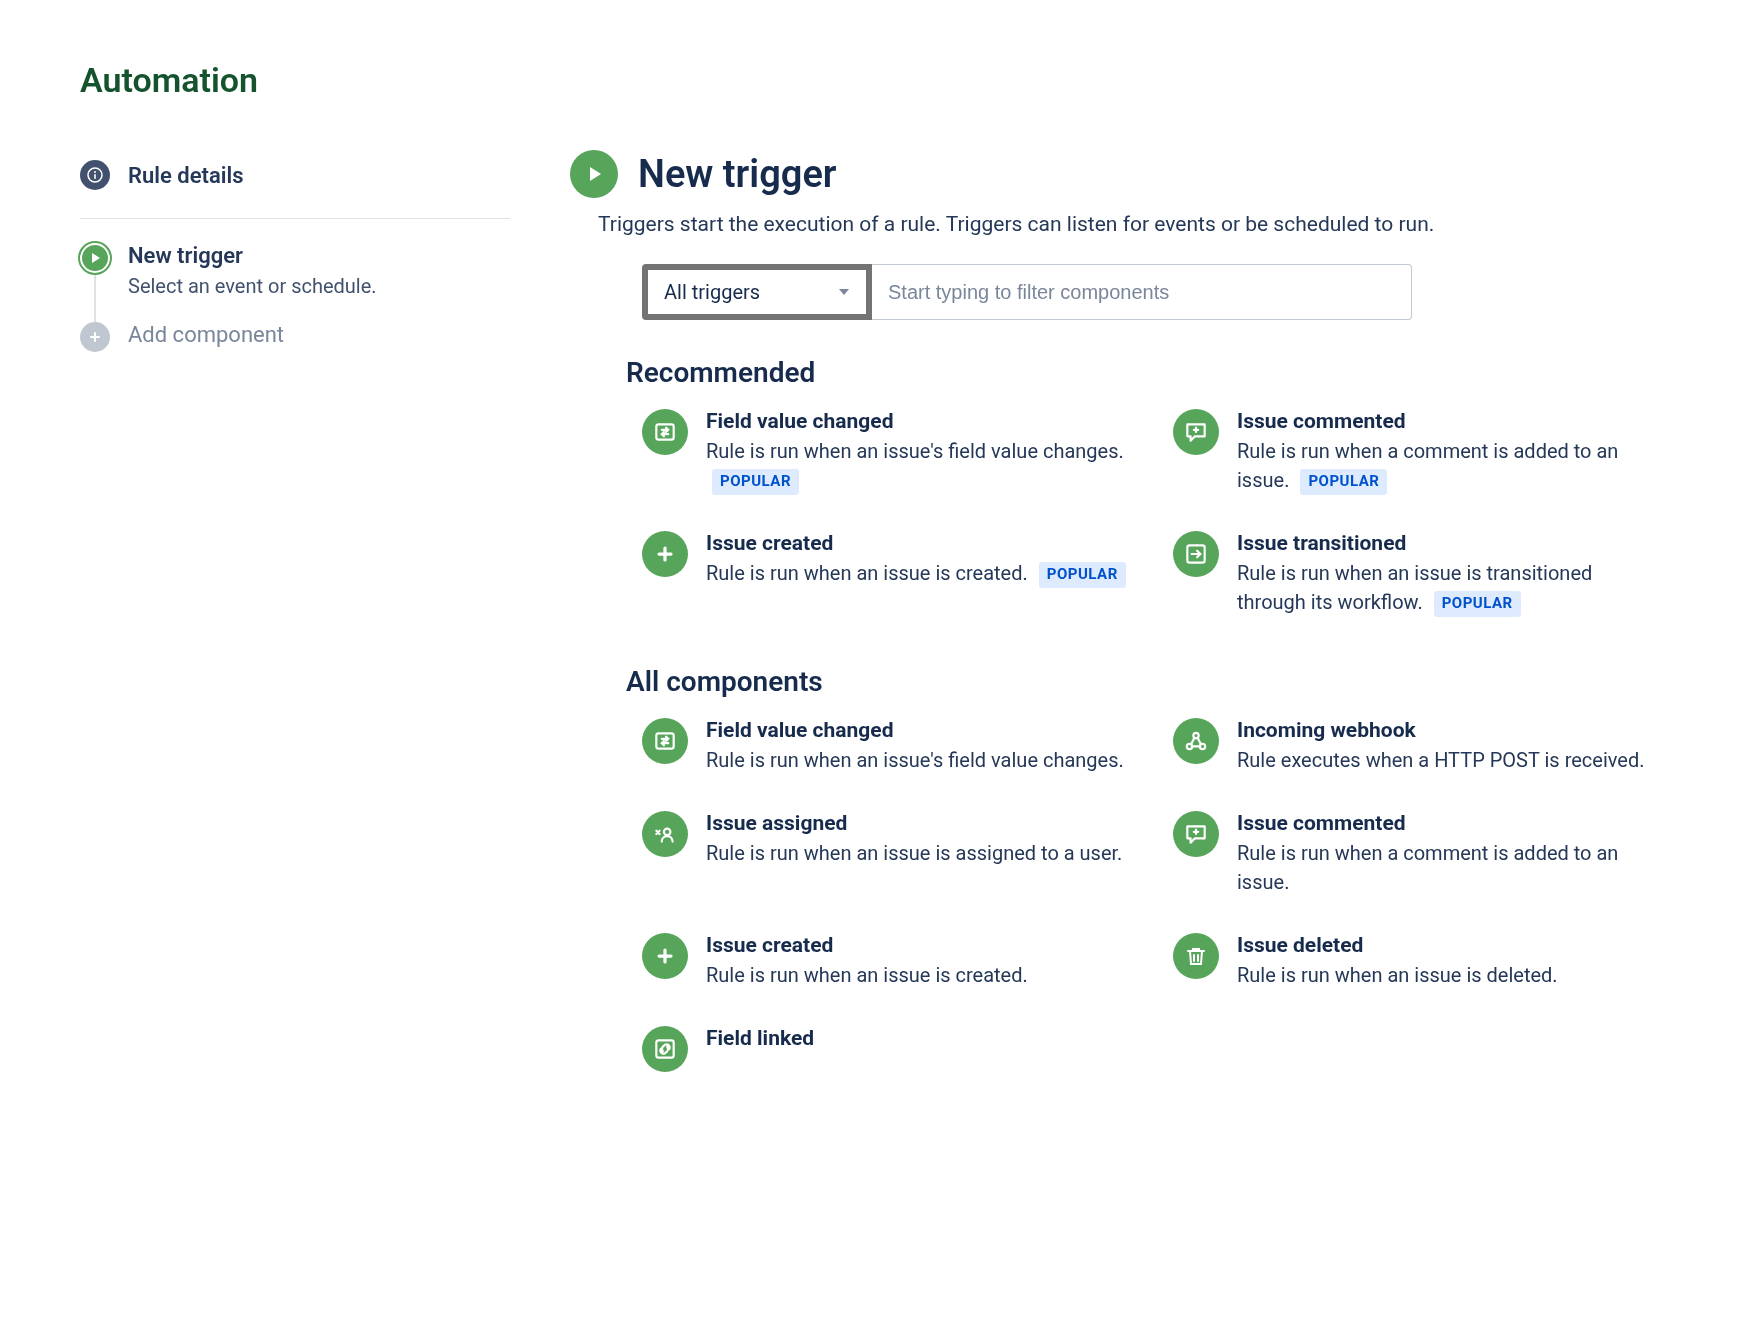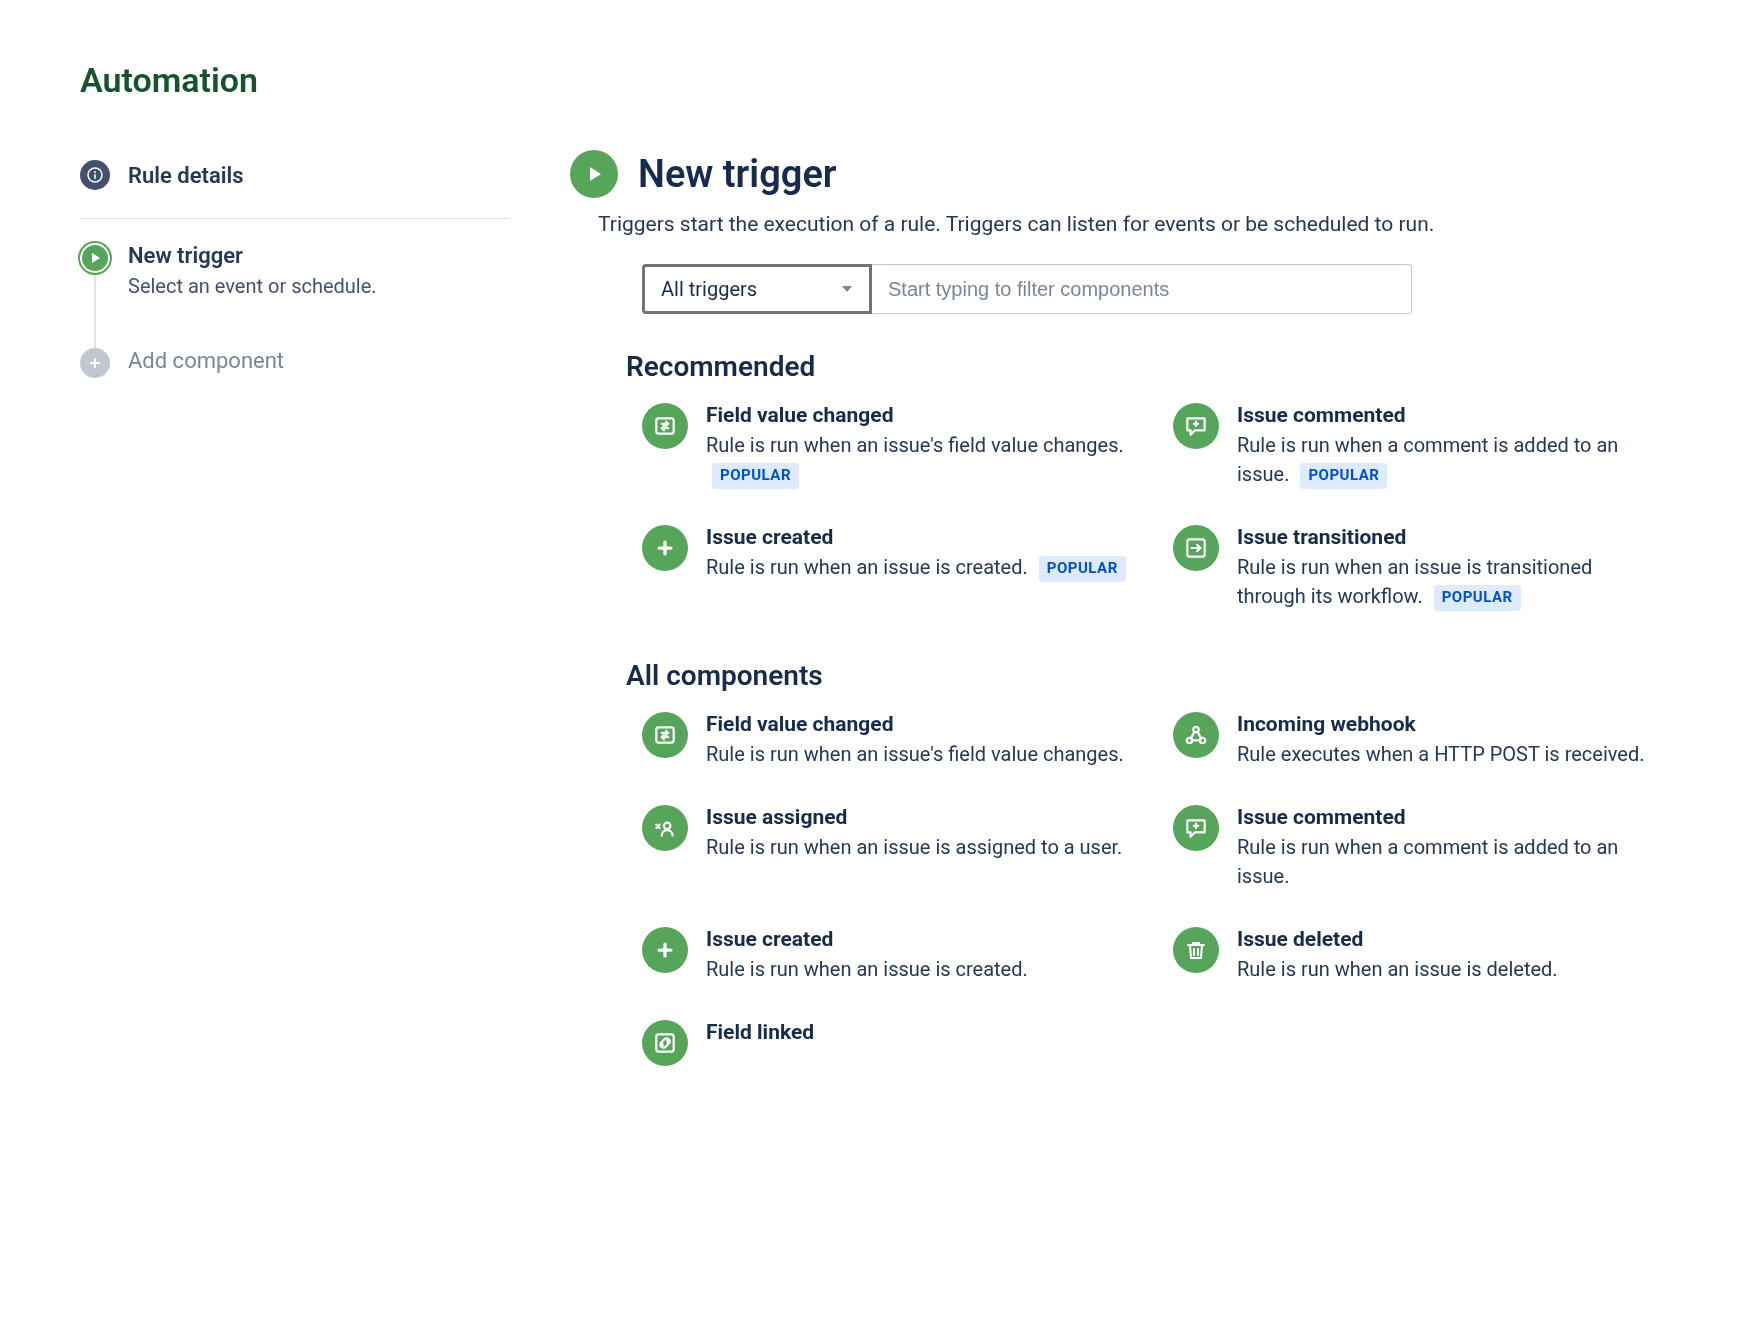--- a/index.html
+++ b/index.html
@@ -61,21 +61,21 @@
   }
   .sb-step {
     position: relative;
     padding-left: 48px;
   }
   .sb-step .sb-icon {
     position: absolute;
     left: 0;
     top: 0;
   }
-  .sb-step + .sb-step { margin-top: 50px; }
+  .sb-step + .sb-step { margin-top: 24px; }
   .sb-step::before {
     content: "";
     position: absolute;
     left: 14px;
     top: 32px;
     bottom: -50px;
     width: 2px;
     background: #DFE1E6;
   }
   .sb-step:last-child::before { display: none; }
@@ -109,21 +109,21 @@
     margin-left: 28px;
     margin-bottom: 28px;
   }
 
   .filter-row {
     display: flex;
     margin-left: 72px;
     margin-bottom: 36px;
   }
   .select-box {
-    border: 3px solid #737373;
+    border: 6px solid #737373;
     border-radius: 4px 0 0 4px;
     padding: 10px 16px;
     font-size: 20px;
     color: #172B4D;
     background: #fff;
     display: flex;
     align-items: center;
     gap: 40px;
     min-width: 230px;
     justify-content: space-between;

